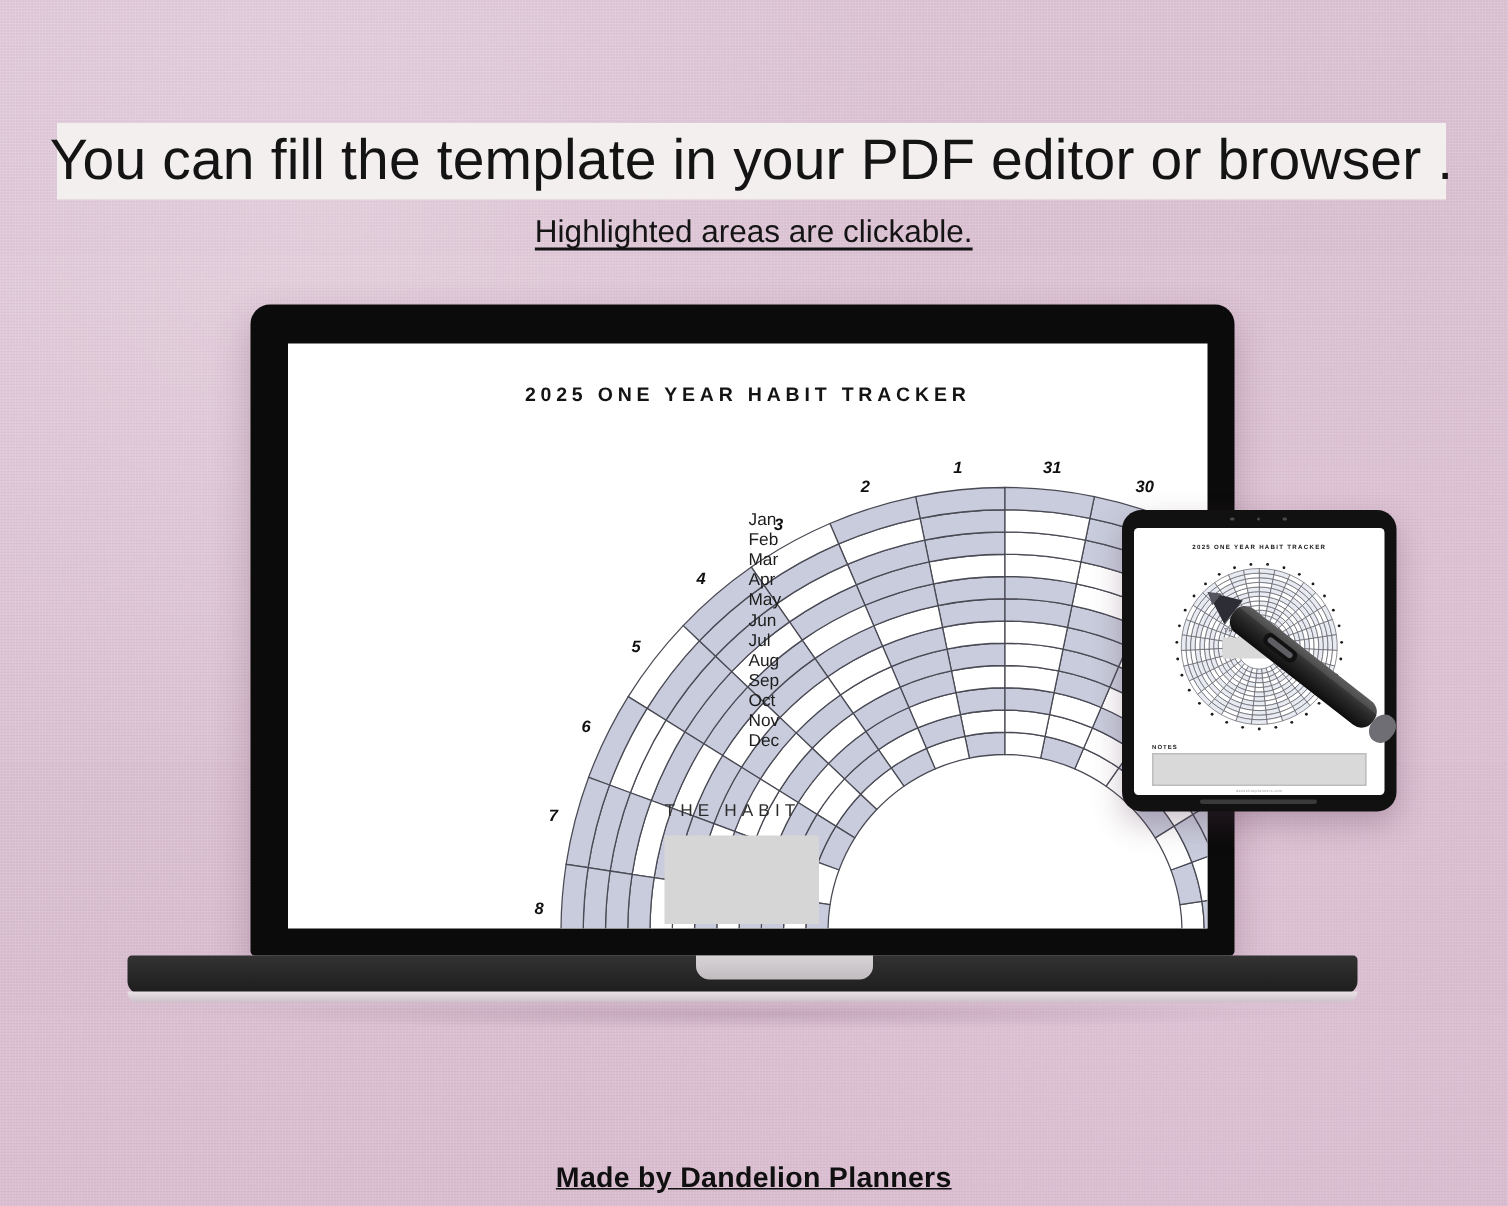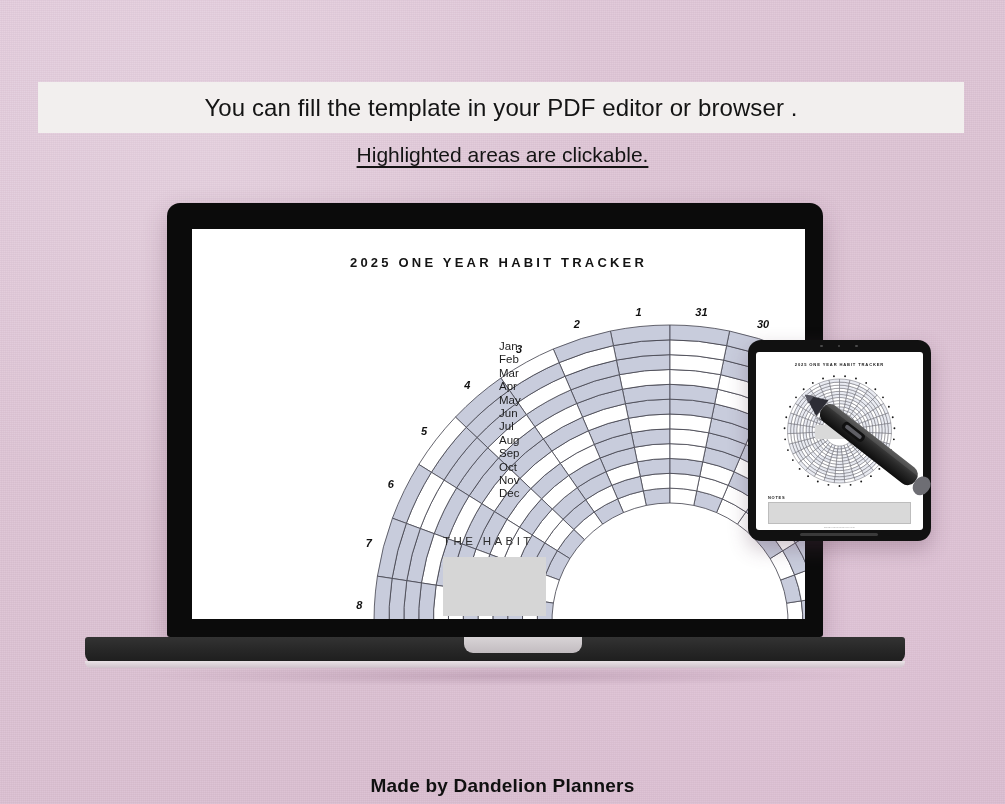--- a/index.html
+++ b/index.html
@@ -35,21 +35,21 @@
     left: 38px;
     top: 82px;
     width: 926px;
     height: 51px;
     background: #f2efee;
     display: flex;
     align-items: center;
     justify-content: center;
   }
   #headline-band .headline-text {
-    font-size: 24px;
+    font-size: 38px;
     font-weight: 400;
     color: #141414;
     letter-spacing: .1px;
     white-space: nowrap;
   }
 
   #subheadline {
     position: absolute;
     left: 0;
     top: 143px;
@@ -256,20 +256,21 @@
   #footer-credit {
     position: absolute;
     left: 0;
     top: 775px;
     width: 1005px;
     text-align: center;
     font-size: 19px;
     font-weight: 700;
     color: #101010;
     letter-spacing: .2px;
+    text-decoration: underline;
   }
 </style>
 </head>
 <body>
 
 <div id="bg-texture"></div>
 
 <div id="headline-band">
   <span class="headline-text">You can fill the template in your PDF editor or browser .</span>
 </div>

